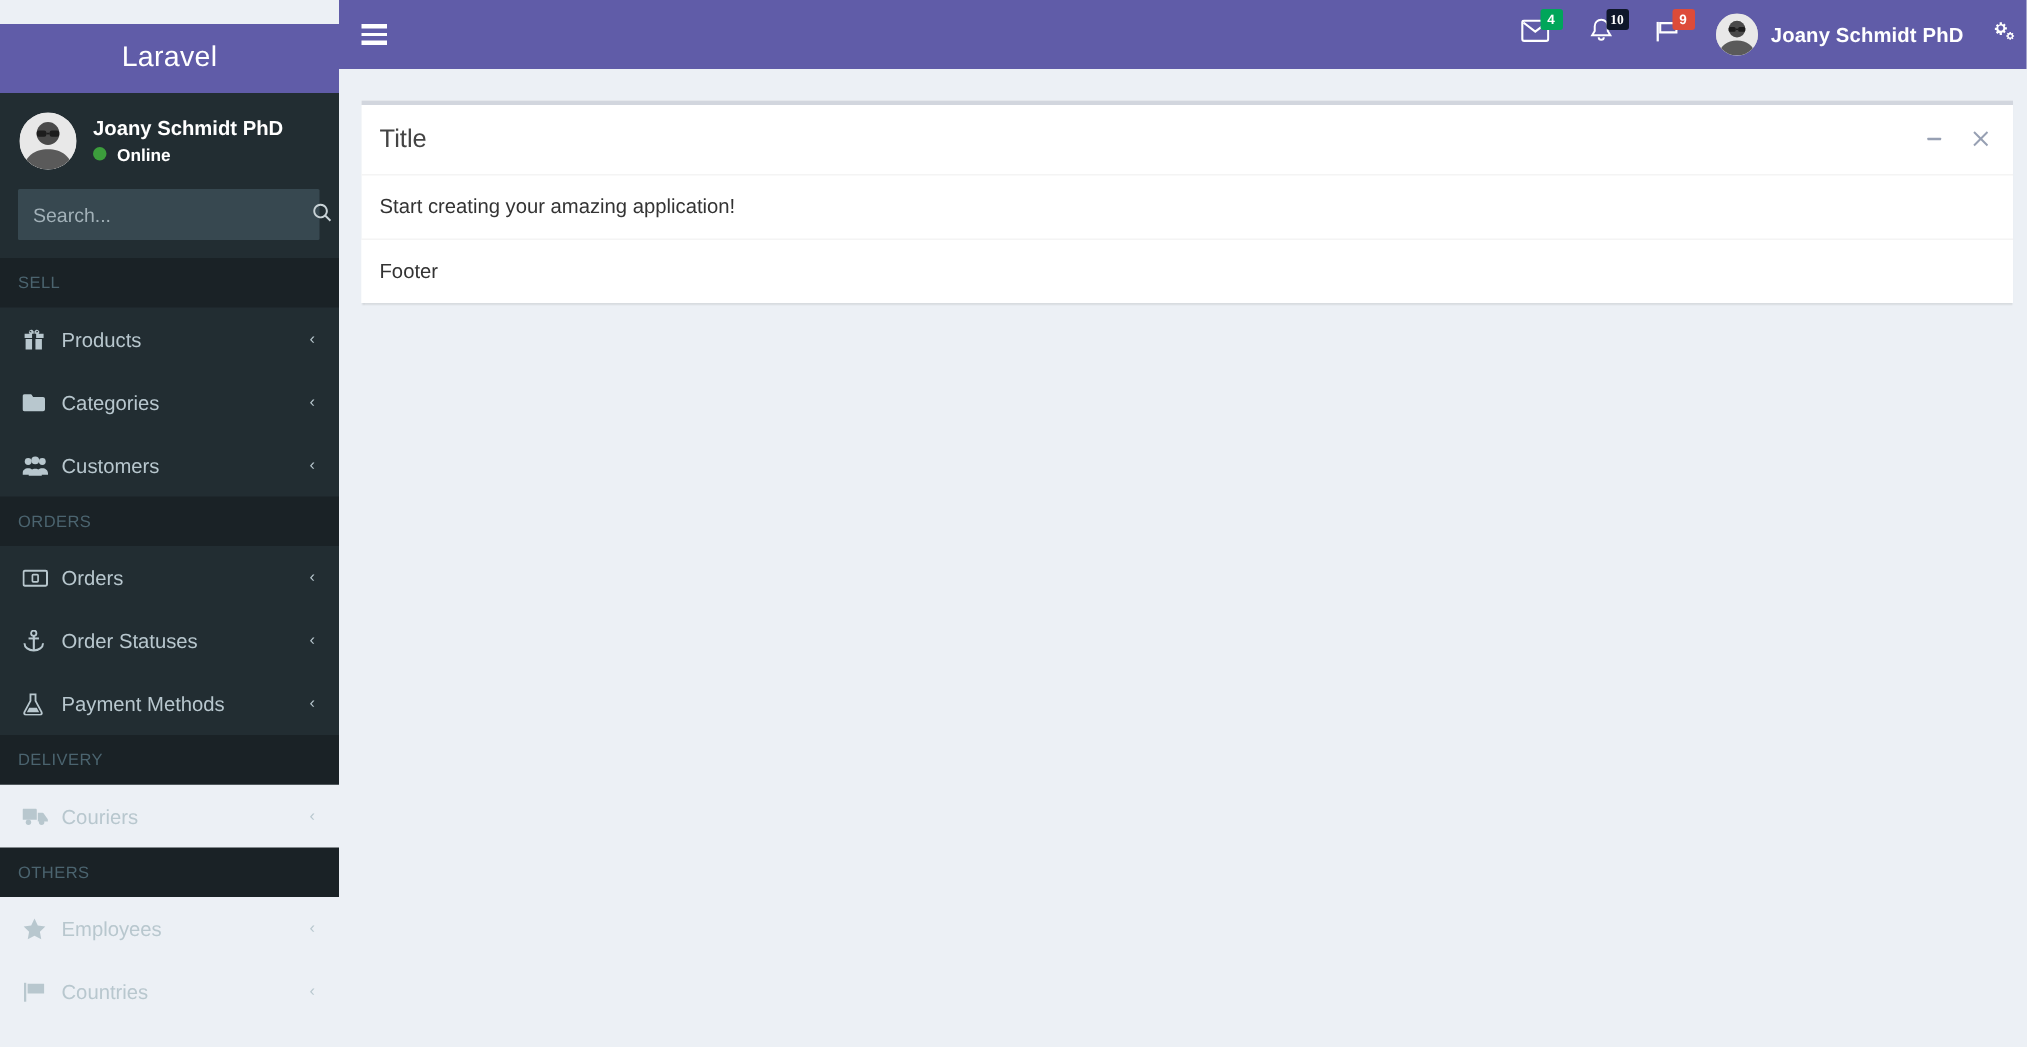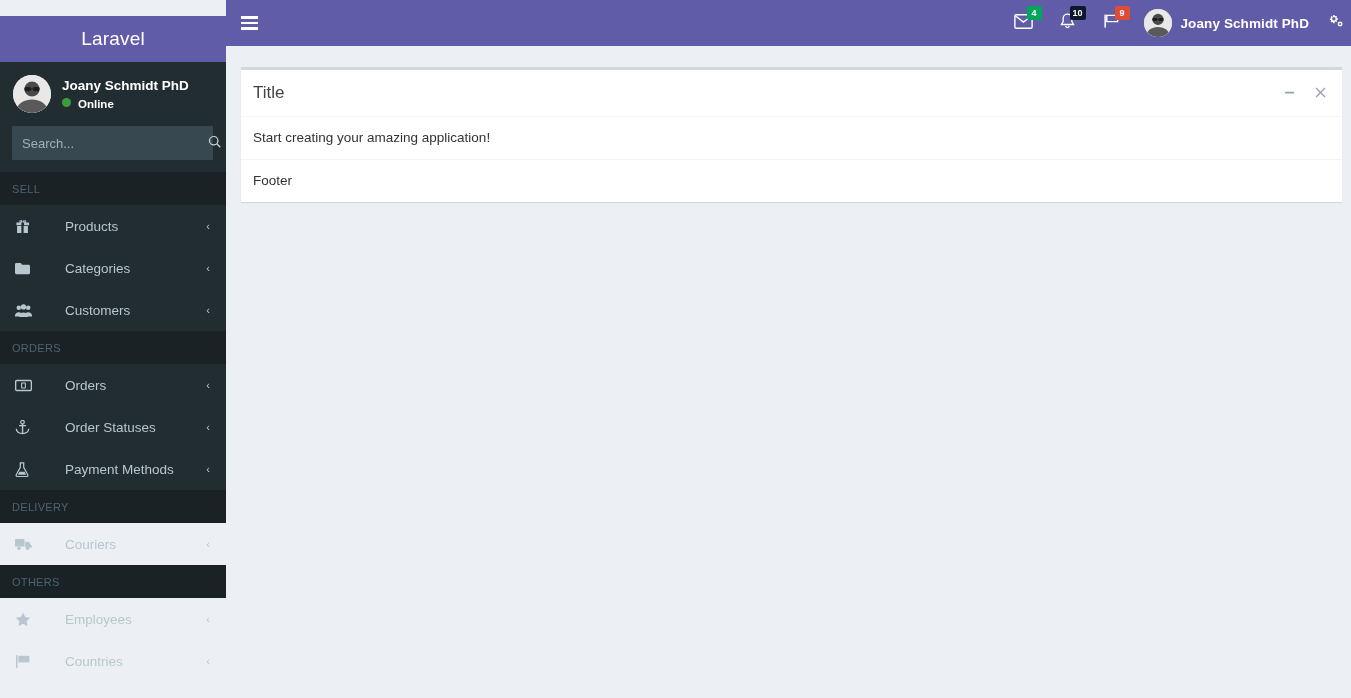--- a/index.html
+++ b/index.html
@@ -38,21 +38,21 @@
   }
   .nav-icon-btn svg { fill: #ffffff; }
   .badge {
     position: absolute; top: 6px; right: 4px;
     min-width: 15px; height: 14px; padding: 0 3px;
     border-radius: 2px;
     font-size: 9px; line-height: 14px; font-weight: bold;
     color: #ffffff; text-align: center;
   }
   .badge-green  { background: #00a65a; }
-  .badge-yellow { background: #0f172a; }
+  .badge-yellow { background: #0f172a; font-family: Liberation Serif, serif; }
   .badge-red    { background: #dd4b39; }
 
   .nav-user {
     display: flex; align-items: center; gap: 9px;
     height: 46px; padding: 0 12px 0 10px; cursor: pointer;
   }
   .nav-user-name {
     color: #ffffff; font-size: 13.5px; font-weight: bold;
     letter-spacing: .1px;
   }
@@ -120,21 +120,20 @@
     background: #1a2226; color: #4b646f;
     font-size: 11px; padding: 11px 15px 10px 12px;
     letter-spacing: .3px;
   }
   .menu-item {
     display: flex; align-items: center;
     height: 42px; padding: 0 12px 0 12px;
     color: #b8c7ce; font-size: 13.5px;
     cursor: pointer; text-decoration: none;
     border-left: 3px solid transparent;
-    gap: 24px;
   }
   .menu-item .mi-icon {
     width: 26px; display: flex; align-items: center;
     flex: none;
   }
   .menu-item .mi-icon svg { fill: #b8c7ce; }
   .menu-item .mi-label { flex: 1; }
   .menu-item .mi-arrow {
     color: #b8c7ce; font-size: 11px; margin-right: 4px;
   }

